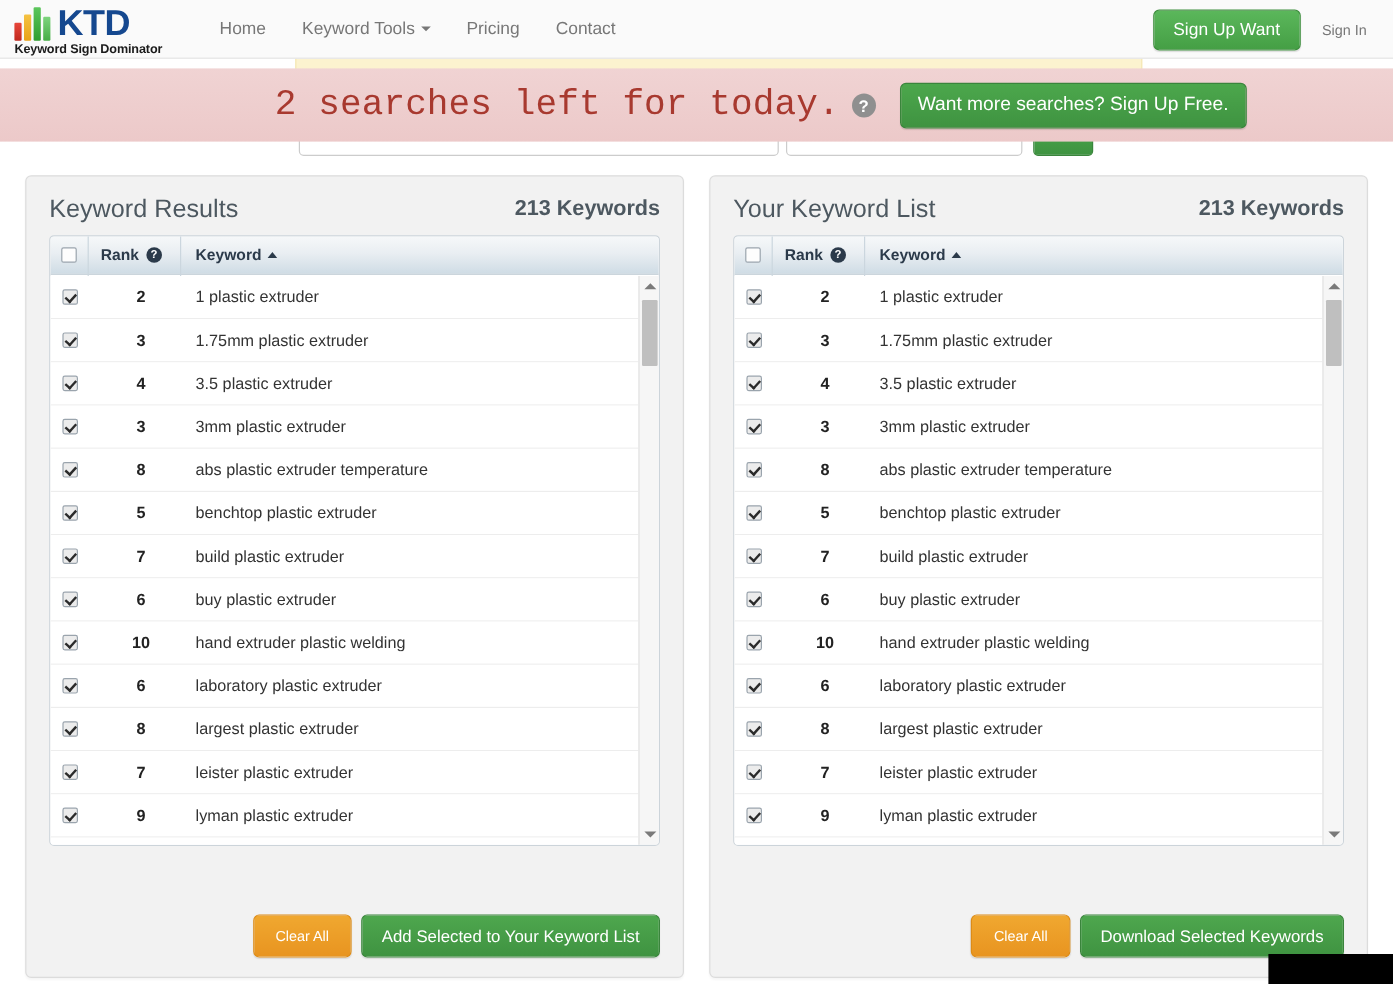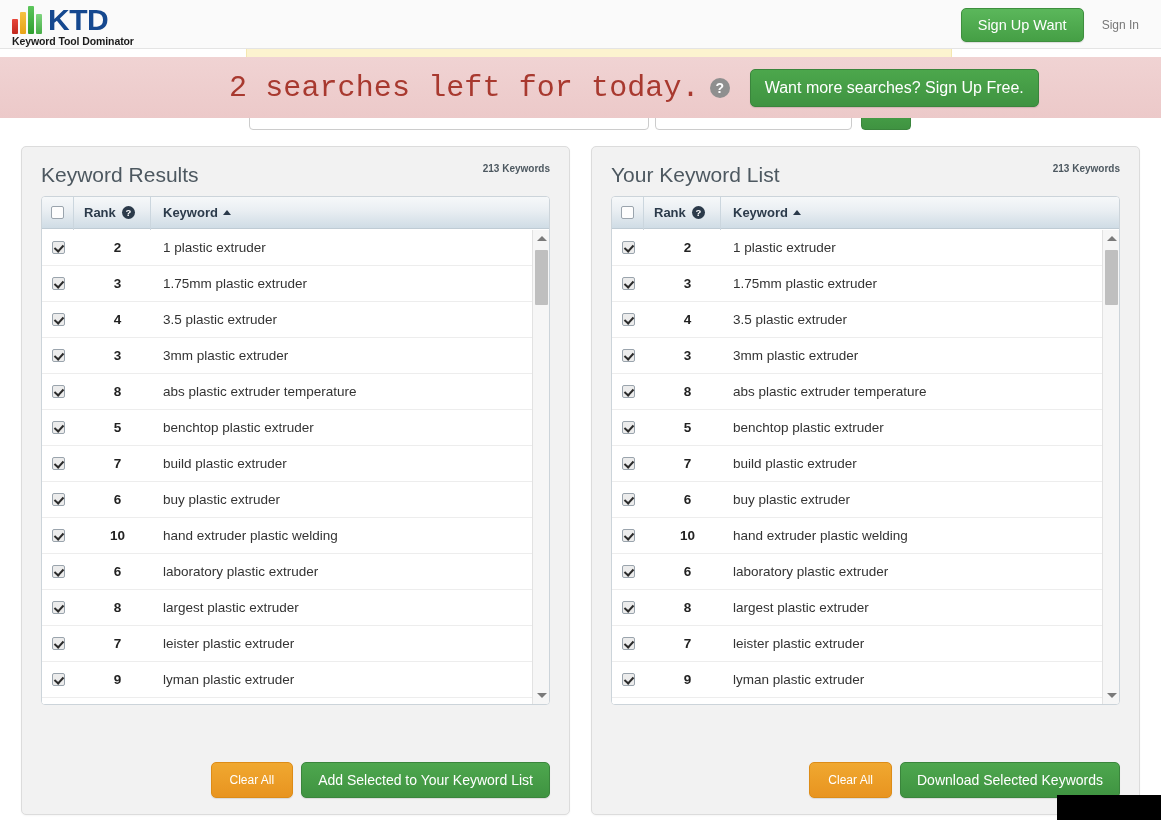--- a/index.html
+++ b/index.html
@@ -127,21 +127,21 @@
     box-shadow: 0 1px 2px rgba(0,0,0,.04);
   }
   .panel.left { left: 21px; width: 549px; height: 669px; }
   .panel.right { left: 591px; width: 549px; height: 669px; }
 
   .panel-head {
     display: flex; align-items: flex-start; justify-content: space-between;
     padding: 16px 19px 9px 19px;
   }
   .panel-title { font-size: 21px; color: #4d5860; font-weight: normal; }
-  .panel-count { font-size: 10px; font-weight: bold; color: #4d5860; }
+  .panel-count { font-size: 18px; font-weight: bold; color: #4d5860; }
 
   .table-box {
     margin: 0 19px; height: 509px;
     background: #fff; border: 1px solid #ccd4da;
     border-radius: 4px;
     position: relative; overflow: hidden;
   }
   .thead {
     height: 32px;
     background: linear-gradient(180deg,#f6f8f9 0%,#e9eef2 45%,#cfdce5 100%);
@@ -262,23 +262,29 @@
     <div class="logo-wrap">
       <div class="logo-top">
         <div class="logo-bars">
           <i class="bar-r"></i>
             <i class="bar-y"></i>
             <i class="bar-g1"></i>
             <i class="bar-g2"></i>
         </div>
         <span class="logo-ktd">KTD</span>
       </div>
-      <div class="logo-sub">Keyword Tool Dominator</div>
-    </div>
-
+      <div class="logo-sub">Keyword Sign Dominator</div>
+    </div>
+
+    <div class="nav">
+      <a href="#"><span>Home</span></a>
+      <a href="#"><span>Keyword Tools</span><span class="caret"></span></a>
+      <a href="#"><span>Pricing</span></a>
+      <a href="#"><span>Contact</span></a>
+    </div>
 
     <div class="header-right">
       <button class="btn-signup">Sign Up Want</button>
       <a class="link-signin" href="#">Sign In</a>
     </div>
   </div>
 
   <div class="pink-banner">
     <div class="pink-inner">
       <span class="pink-text">2 searches left for today.</span>

